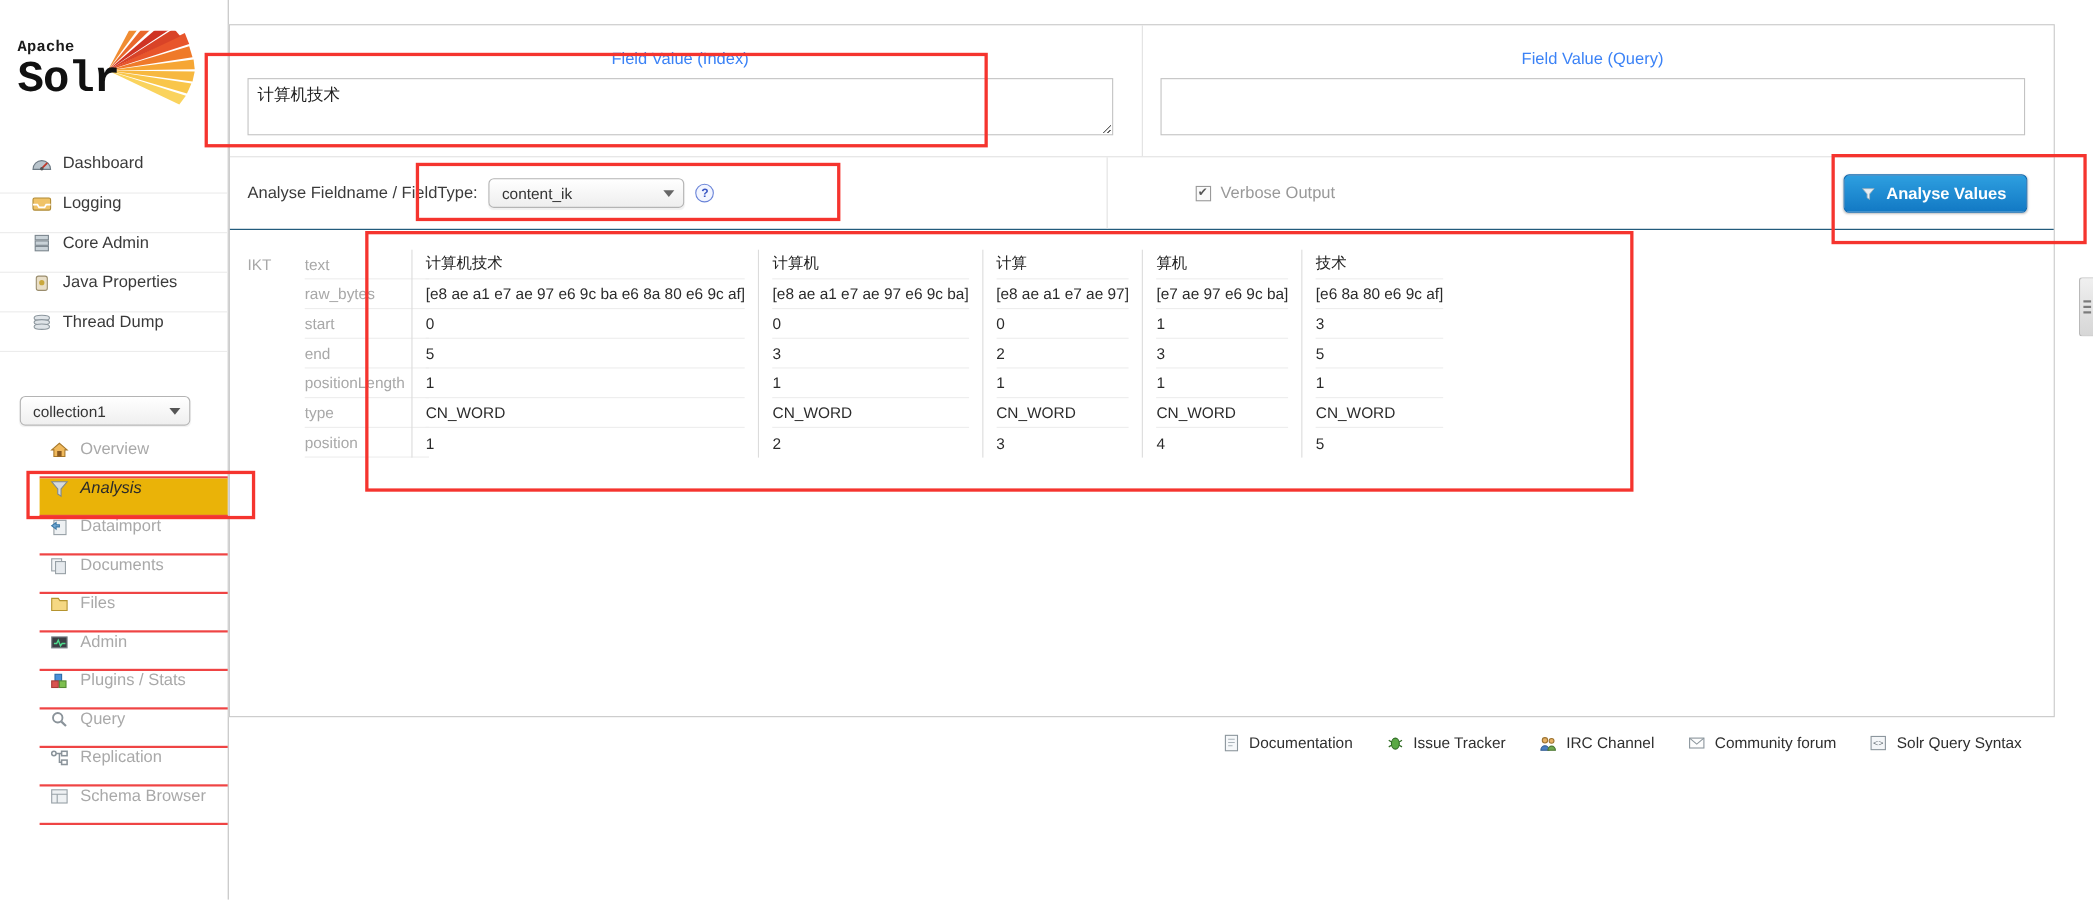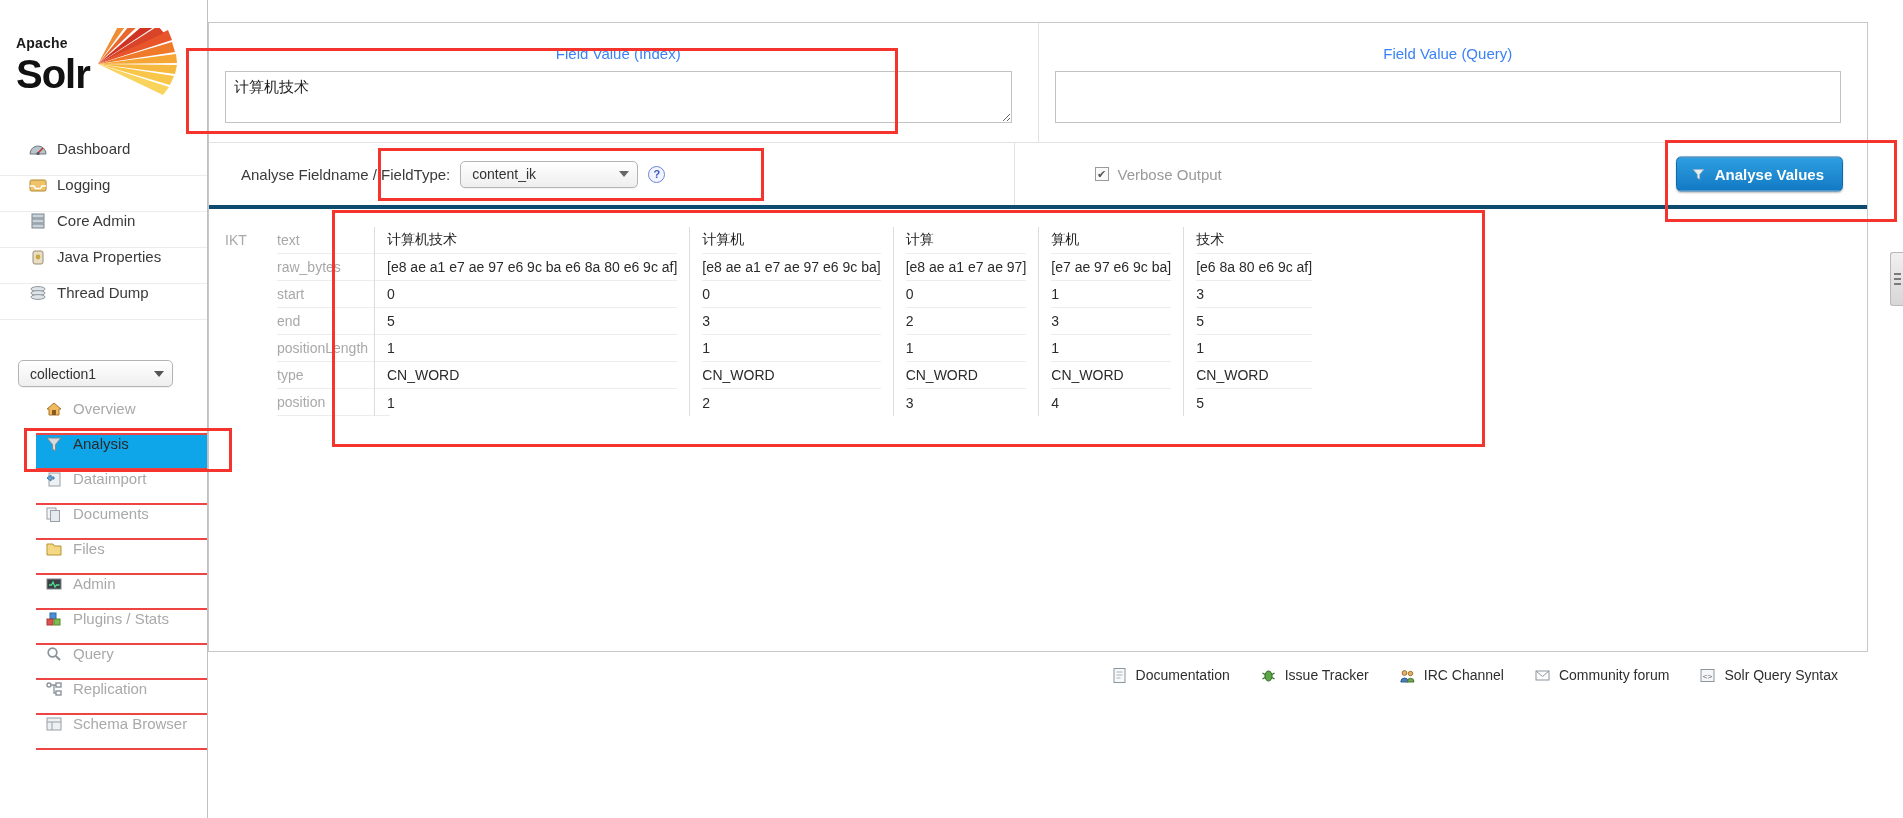--- a/index.html
+++ b/index.html
@@ -15,21 +15,21 @@
 
   
   #sidebar {
     position: absolute; left: 0; top: 0;
     width: 208px; height: 818px;
     background: #fff;
     border-right: 1px solid #c0c0c0;
   }
   .logo-wrap {
     position: absolute; left: 16px; top: 30px;
-    width: 175px; height: 70px;
+    width: 175px; height: 70px; font-family: Liberation Mono, monospace;
   }
   .logo-text { position: absolute; left: 0; top: 6px; }
   .logo-apache {
     font-size: 14px; font-weight: bold; color: #1a1a1a;
     letter-spacing: .2px; line-height: 14px;
   }
   .logo-solr {
     font-size: 40px; font-weight: bold; color: #111;
     line-height: 40px; letter-spacing: -1px; margin-top: 4px;
   }
@@ -65,21 +65,21 @@
     border-top: 6px solid #555;
   }
 
   .nav-core { position: absolute; left: 36px; top: 400px; width: 171px; }
   .nav-core .nav-item {
     padding-left: 8px; color: #a9a9a9;
     border-bottom: 2px solid #ef4444;
     height: 35px;
   }
   .nav-core .nav-item.active {
-    background: #0ea5e9; color: #2a2a2a;
+    background: #eab308; color: #2a2a2a; font-style: italic;
   }
 
   
   #main {
     position: absolute; left: 208px; top: 22px;
     width: 1660px; height: 630px;
     border: 1px solid #c8c8c8;
     background: #fff;
   }
   .topforms {
@@ -99,23 +99,22 @@
     border: 1px solid #c3c3c3; background: #fff;
     font-family: "Liberation Sans", sans-serif;
     font-size: 15px; color: #222;
     padding: 6px 8px; resize: none; outline: none;
     line-height: 18px;
   }
   .ta.resizable { resize: both; }
 
   .midrow {
     display: flex; height: 66px;
-    border-bottom: 4px solid #0c4a6e;
+    border-bottom: 1px solid #0c4a6e;
     align-items: center;
-    padding-left: 16px;
   }
   .mid-left {
     flex: 1; display: flex; align-items: center;
     padding-left: 16px; gap: 10px; height: 100%;
     border-right: 1px solid #e2e2e2;
   }
   .mid-label { font-size: 15px; color: #3b3b3b; white-space: nowrap; }
   .ftselect {
     position: relative;
     width: 178px; height: 27px;

